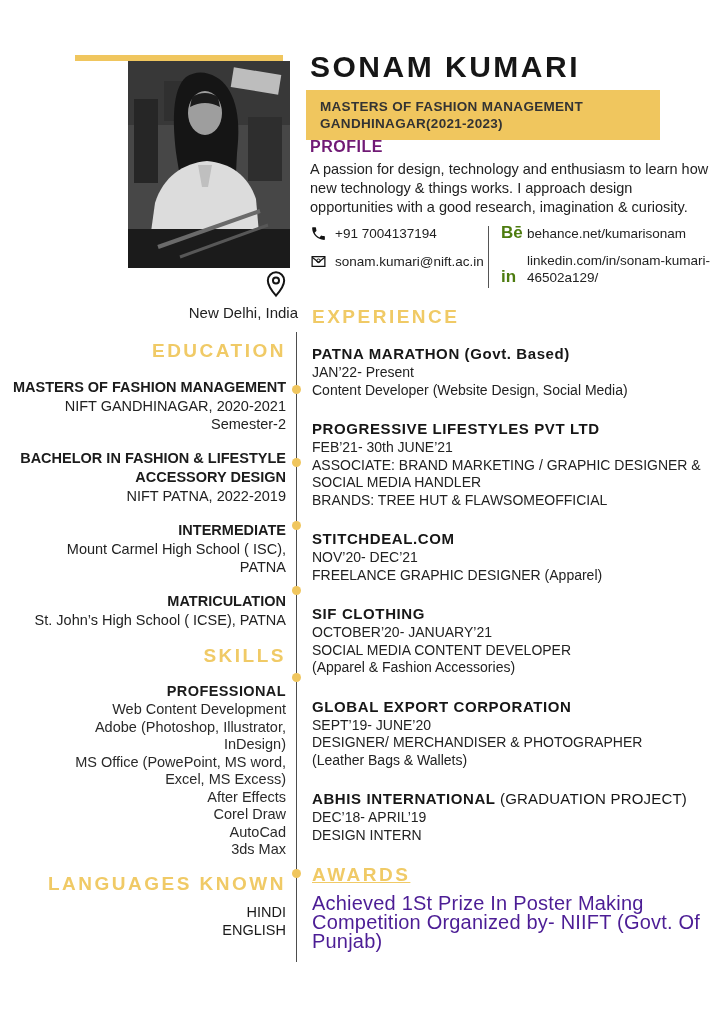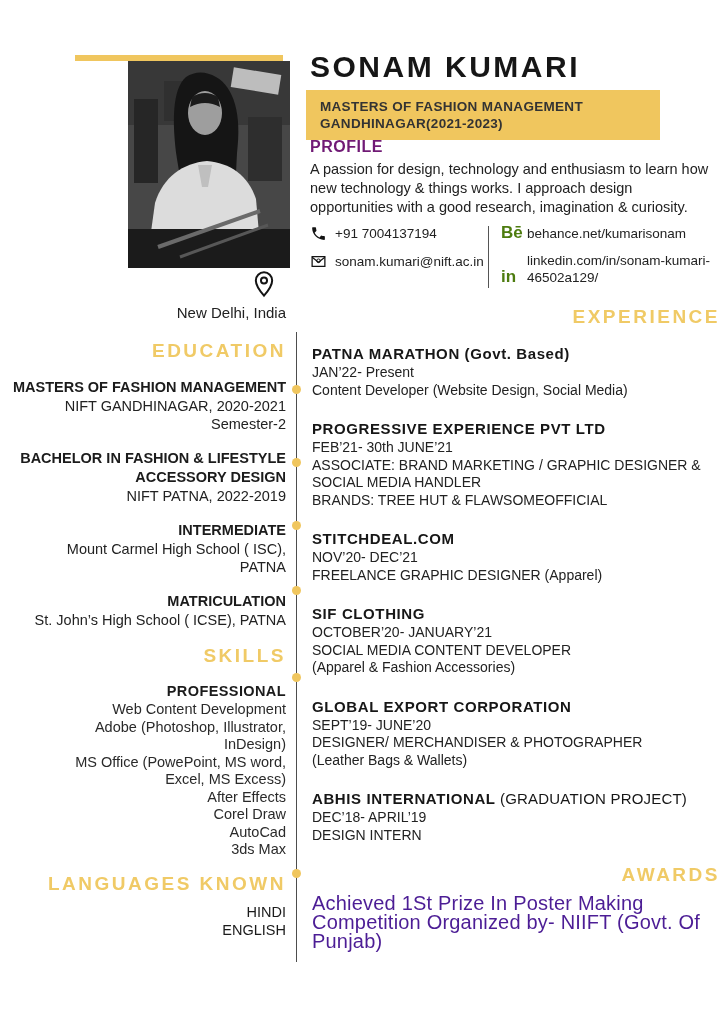--- a/index.html
+++ b/index.html
@@ -20,44 +20,44 @@
   
   .contact{position:absolute;left:310px;top:224px;width:410px;display:flex;}
   .c-col1{width:178px;}
   .c-sep{width:1px;background:#555;height:62px;margin:2px 2px 0 0;}
   .c-col2{flex:1;padding-left:10px;}
   .c-row{display:flex;align-items:flex-end;margin-bottom:10px;}
   .c-row svg{flex:0 0 17px;margin:1px 8px 0 0;}
   .c-glyph{flex:0 0 26px;font-size:17px;font-weight:bold;color:#4d7c0f;line-height:18px;}
   .c-val{font-size:13.5px;line-height:17px;color:#222;word-wrap:break-word;overflow-wrap:break-word;max-width:205px;}
   
-  .loc{position:absolute;left:0;top:270px;width:286px;text-align:right;}
+  .loc{position:absolute;left:0;top:270px;width:286px;text-align:right;padding-left:12px;}
   .loc svg{margin-right:8px;}
   .loc-txt{font-size:15px;color:#222;margin-top:2px;}
   .left-col{position:absolute;left:0;top:332px;width:286px;text-align:right;}
-  .sec-title{font-size:19px;font-weight:bold;color:#F0CA66;letter-spacing:2.5px;text-align:right;}
+  .sec-title{font-size:19px;font-weight:bold;color:#F0CA66;letter-spacing:2.5px;}
   .left-col .sec-title{margin:8px 0 16px 0;}
   .edu-item{margin-bottom:16px;}
   .edu-title{font-size:14.5px;font-weight:bold;line-height:19px;color:#1b1b1b;}
   .edu-line{font-size:14.5px;line-height:18px;color:#222;}
   .skills-group{font-size:14.5px;font-weight:bold;color:#1b1b1b;margin:12px 0 2px 0;letter-spacing:.4px;}
   .skill-line{font-size:14.5px;line-height:17.5px;color:#2a2a2a;width:252px;margin-left:auto;}
   .lang-line{font-size:14.5px;line-height:18px;color:#1b1b1b;font-weight:bold;}
   .left-col .lang-title{margin:14px 0 8px 0;}
   
   .v-divider{position:absolute;left:296px;top:332px;width:1px;height:630px;background:#4d4d4d;}
   .dot{position:absolute;left:292px;width:9px;height:9px;border-radius:50%;background:#F0C65E;}
   
   .right-col{position:absolute;left:312px;top:306px;width:408px;}
   .right-col .sec-title{margin:0 0 16px 0;}
   .exp-item{margin-bottom:20px;}
   .exp-name{font-size:15px;font-weight:bold;letter-spacing:.6px;color:#161616;line-height:20px;}
   .exp-name .suffix{font-weight:normal;letter-spacing:.2px;}
   .exp-line{font-size:14px;line-height:17.5px;color:#222;}
-  .awards-title{margin:18px 0 8px 0 !important;}
+  .awards-title{margin:18px 0 8px 0 !important;text-decoration:underline;}
   .award-item{font-size:20px;line-height:19px;color:#4c1d95;margin-bottom:12px;letter-spacing:.2px;}
 </style>
 </head>
 <body>
 
 <div id="page">
 
   <div class="accent-bar" style="left:75px;top:55px;width:208px;height:6px;"></div>
   <div class="accent-bar" style="left:310px;top:1006px;width:335px;height:8px;"></div>
 
@@ -175,21 +175,21 @@
   <div class="right-col">
     <div class="sec-title">EXPERIENCE</div>
 
     <div class="exp-item">
       <div class="exp-name">PATNA MARATHON (Govt. Based)</div>
       <div class="exp-line">JAN’22- Present</div>
       <div class="exp-line">Content Developer (Website Design, Social Media)</div>
     </div>
 
     <div class="exp-item">
-      <div class="exp-name">PROGRESSIVE EXPERIENCE PVT LTD</div>
+      <div class="exp-name">PROGRESSIVE LIFESTYLES PVT LTD</div>
       <div class="exp-line">FEB’21- 30th JUNE’21</div>
       <div class="exp-line">ASSOCIATE: BRAND MARKETING / GRAPHIC DESIGNER &amp; SOCIAL MEDIA HANDLER</div>
       <div class="exp-line">BRANDS: TREE HUT &amp; FLAWSOMEOFFICIAL</div>
     </div>
 
     <div class="exp-item">
       <div class="exp-name">STITCHDEAL.COM</div>
       <div class="exp-line">NOV’20- DEC’21</div>
       <div class="exp-line">FREELANCE GRAPHIC DESIGNER (Apparel)</div>
     </div>

